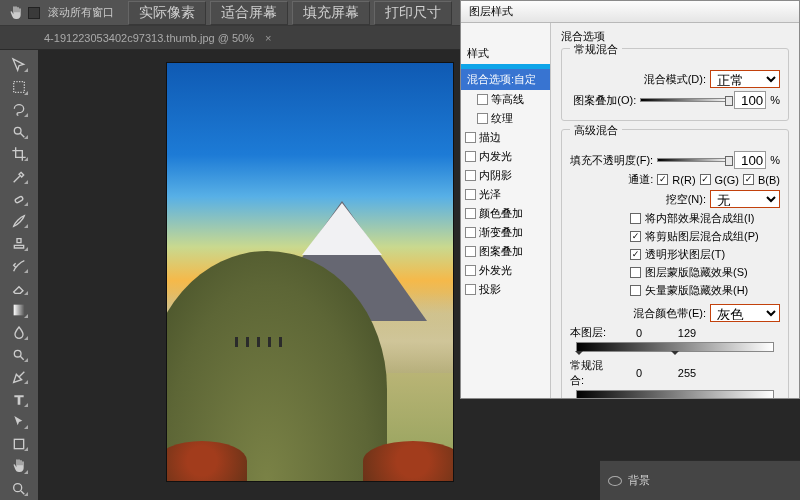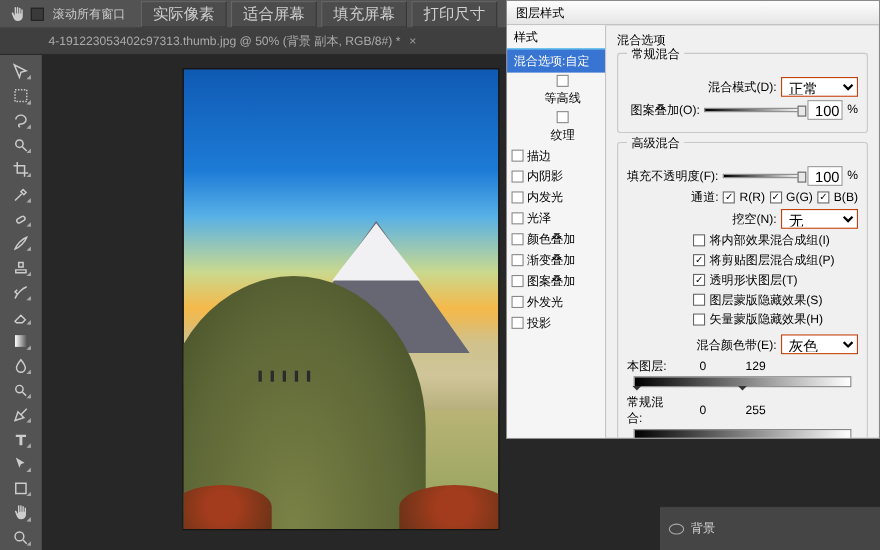--- a/index.html
+++ b/index.html
@@ -23,25 +23,25 @@
 .hill { position:absolute; left:-20px; bottom:0; width:240px; height:230px; background:radial-gradient(ellipse at 50% 100%,#7a8246 0%,#5d6636 60%,#404a25 100%); border-radius:50% 50% 0 0 / 60% 60% 0 0; }
 .ppl { position:absolute; left:68px; top:274px; display:flex; gap:8px; }
 .ppl span { width:3px; height:10px; background:#2b2b2b; display:block; }
 .haze { position:absolute; left:0; top:230px; right:0; height:80px; background:linear-gradient(180deg,rgba(240,230,200,0) 0%,rgba(210,200,160,.8) 60%,rgba(180,170,130,.5) 100%); }
 .bush { position:absolute; bottom:0; height:40px; background:radial-gradient(circle,#a23c1c 30%,#6a3318 100%); border-radius:50% 50% 0 0; }
 
 .dlg { position:absolute; right:0; top:0; width:340px; height:399px; background:#f0f0f0; border:1px solid #8a8a8a; color:#000; font-size:11px; }
 .dlg-title { background:linear-gradient(#fdfdfd,#e5e5e5); height:22px; padding:3px 8px; border-bottom:1px solid #b8b8b8; }
 .dlg-body { display:flex; height:calc(100% - 22px); }
 .stylecol { width:90px; border-right:1px solid #c5c5c5; background:#f5f5f5; }
-.style-head { padding:3px 6px; background:#f5f5f5; border-bottom:1px solid #0ea5e9; }
+.style-head { padding:3px 6px; background:#f5f5f5; border-bottom:5px solid #0ea5e9;margin-top:20px; }
 .style-sel { padding:3px 6px; background:#3874d1; color:#fff; }
 .style-item { display:flex; align-items:center; padding:2px 4px; gap:3px; }
 .pc { width:11px; height:11px; border:1px solid #888; background:#fff; flex-shrink:0; }
-.indent { padding-left:16px;flex-direction:column; }
+.indent { padding-left:16px; }
 .optcol { flex:1; padding:6px 10px; overflow:hidden; }
 .fs { border:1px solid #c8c8c8; border-radius:3px; padding:18px 8px 8px; margin-bottom:8px; position:relative; }
 .fs-lg { position:absolute; top:-7px; left:8px; background:#f0f0f0; padding:0 4px; }
 .row { display:flex; align-items:center; gap:4px; margin:3px 0; justify-content:flex-end; white-space:nowrap; }
 .row label.l { flex-shrink:0; }
 .sel { border:1px solid #c2410c; background:#fff; padding:1px 2px; height:18px; min-width:70px; }
 .slider { height:4px; width:90px; background:linear-gradient(90deg,#000,#fff); border:1px solid #888; position:relative; }
 .slider .th { position:absolute; right:-4px; top:-3px; width:8px; height:10px; background:#e8e8e8; border:1px solid #666; }
 .num { width:32px; border:1px solid #999; height:18px; padding:1px 2px; text-align:right; background:#fff; }
 .chk { width:11px; height:11px; border:1px solid #666; background:#fff; flex-shrink:0; display:inline-flex; align-items:center; justify-content:center; }
@@ -68,21 +68,20 @@
   <button class="top-btn">适合屏幕</button>
   <button class="top-btn">填充屏幕</button>
   <button class="top-btn">打印尺寸</button>
 </div>
 
 <div class="tabbar">
   <span>4-191223053402c97313.thumb.jpg</span>
   <span>&nbsp;@&nbsp;</span>
   <span>50%</span>
   <span>&nbsp;</span>
-  <span>(背景 副本, RGB/8#) *</span>
   <span class="tab-close">×</span>
 </div>
 
 <div class="tools">
   <div class="tool">
       <svg viewBox="0 0 24 24" fill="none" stroke="currentColor" stroke-width="2">
         <path d="M3 3l7 17 2-7 7-2z"></path>
       </svg>
       <span class="tri"></span>
     </div>
@@ -245,25 +244,25 @@
           <div class="style-item indent">
             <span class="pc"></span>
             <span>纹理</span>
           </div>
           <div class="style-item">
             <span class="pc"></span>
             <span>描边</span>
           </div>
           <div class="style-item">
             <span class="pc"></span>
+            <span>内发光</span>
+          </div>
+          <div class="style-item">
+            <span class="pc"></span>
             <span>内阴影</span>
-          </div>
-          <div class="style-item">
-            <span class="pc"></span>
-            <span>内发光</span>
           </div>
           <div class="style-item">
             <span class="pc"></span>
             <span>光泽</span>
           </div>
           <div class="style-item">
             <span class="pc"></span>
             <span>颜色叠加</span>
           </div>
           <div class="style-item">

